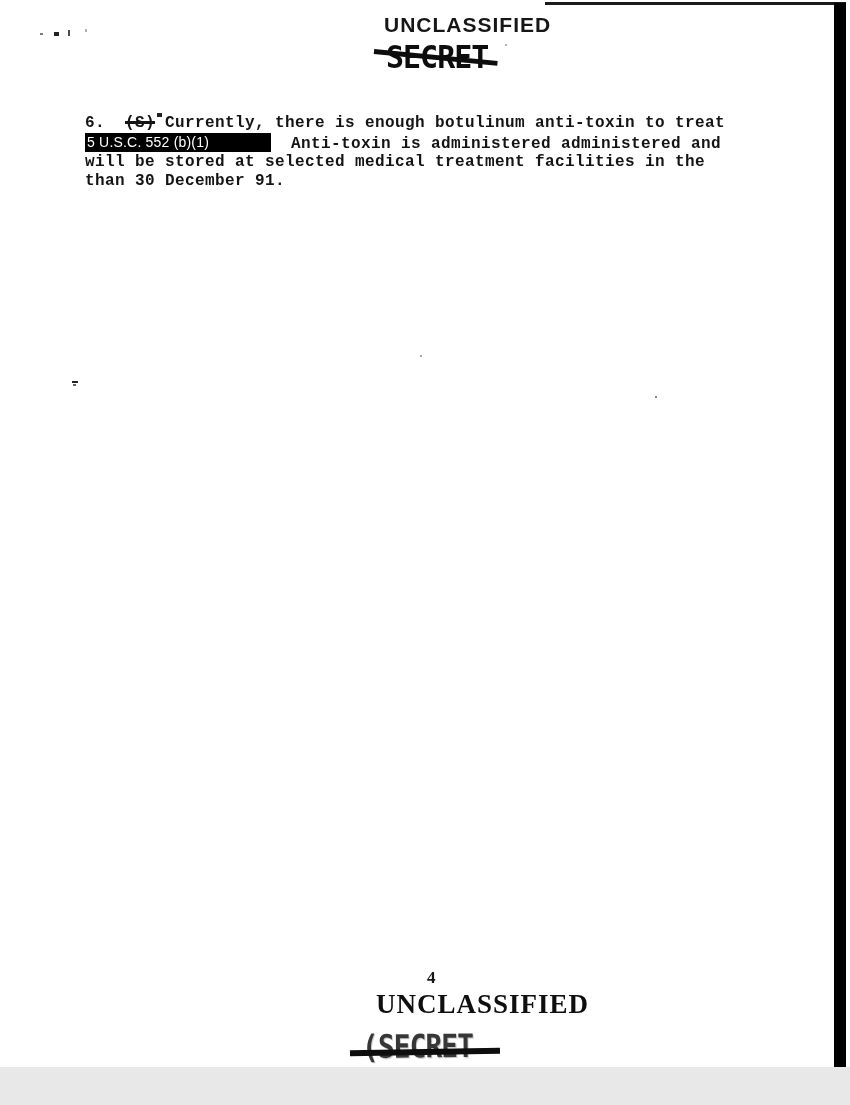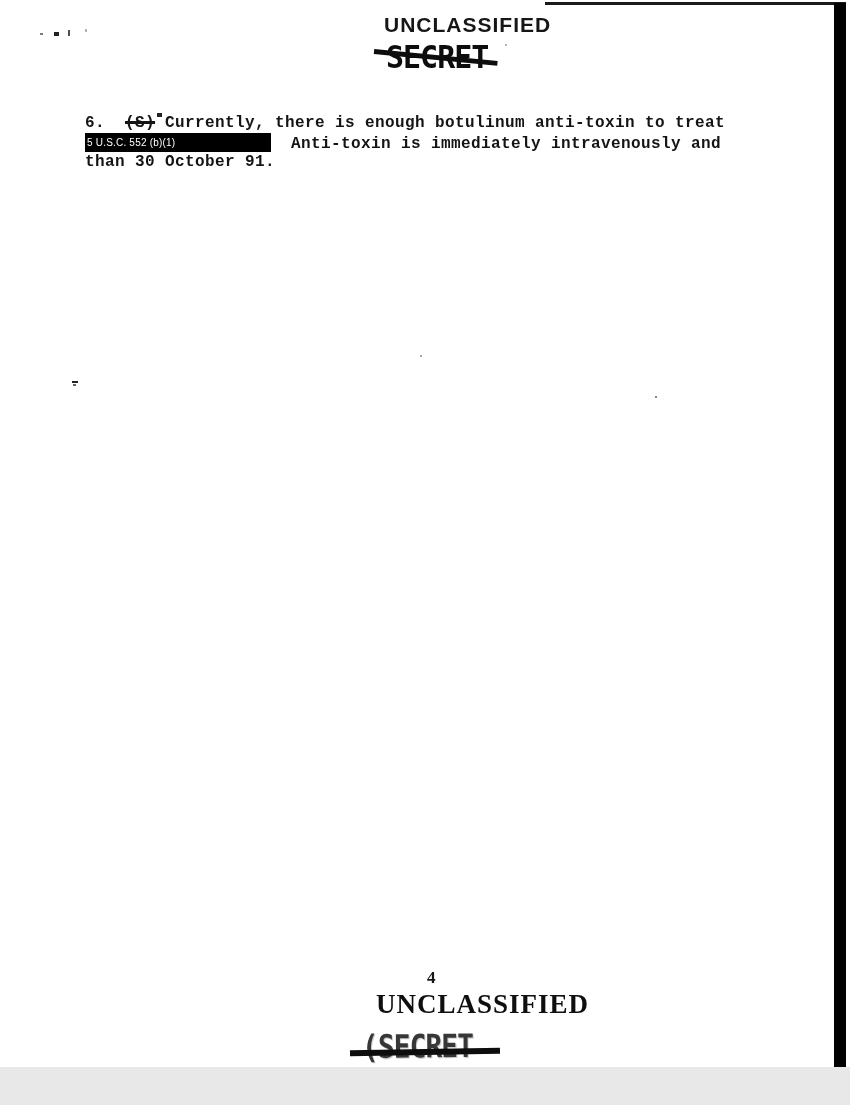--- a/index.html
+++ b/index.html
@@ -47,21 +47,21 @@
   }
   .doc-line { white-space: pre; }
   .struck-marking {
     text-decoration: line-through;
     text-decoration-thickness: 3px;
   }
   .redaction-bar {
     display: inline-block; width: 186px; height: 19px;
     background: #000; vertical-align: -4px;
     font-family: "Liberation Sans", sans-serif;
-    font-weight: 400; font-size: 10px; letter-spacing: 0.2px;
+    font-weight: 400; font-size: 14px; letter-spacing: 0.2px;
     line-height: 19px; color: #fff; padding-left: 2px;
     white-space: nowrap; overflow: hidden;
   }
 
   
   .footer-page-number {
     position: absolute; left: 427px; top: 968px;
     font-family: "Liberation Serif", serif;
     font-weight: 700; font-size: 17px; color: #161616;
   }
@@ -106,22 +106,23 @@
   <div class="right-edge-bar"></div>
   <div class="bottom-edge-bar"></div>
   <div class="bottom-edge-shadow"></div>
 
   <div class="header-unclassified">UNCLASSIFIED</div>
   <div class="secret-stamp-top">SECRET</div>
   <div class="secret-stamp-top-strike"></div>
 
   <div class="doc-paragraph">
     <div class="doc-line"><span>6.  </span><span class="struck-marking">(S)</span><span> Currently, there is enough botulinum anti-toxin to treat</span></div>
-    <div class="doc-line"><span class="redaction-bar">5 U.S.C. 552 (b)(1)</span><span>  Anti-toxin is immediately intravenously and</span></div>
-    <div class="doc-line">than 30 October 91.</div>
+    <div class="doc-line"><span class="redaction-bar">5 U.S.C. 552 (b)(1)</span><span>  Anti-toxin is administered administered and</span></div>
+    <div class="doc-line">will be stored at selected medical treatment facilities in the</div>
+    <div class="doc-line">than 30 December 91.</div>
   </div>
 
   <div class="footer-page-number">4</div>
   <div class="footer-unclassified">UNCLASSIFIED</div>
   <div class="secret-stamp-bottom">(SECRET</div>
   <div class="secret-stamp-bottom-strike"></div>
 
   <div class="speck speck-a"></div>
   <div class="speck speck-b"></div>
   <div class="speck speck-c"></div>

